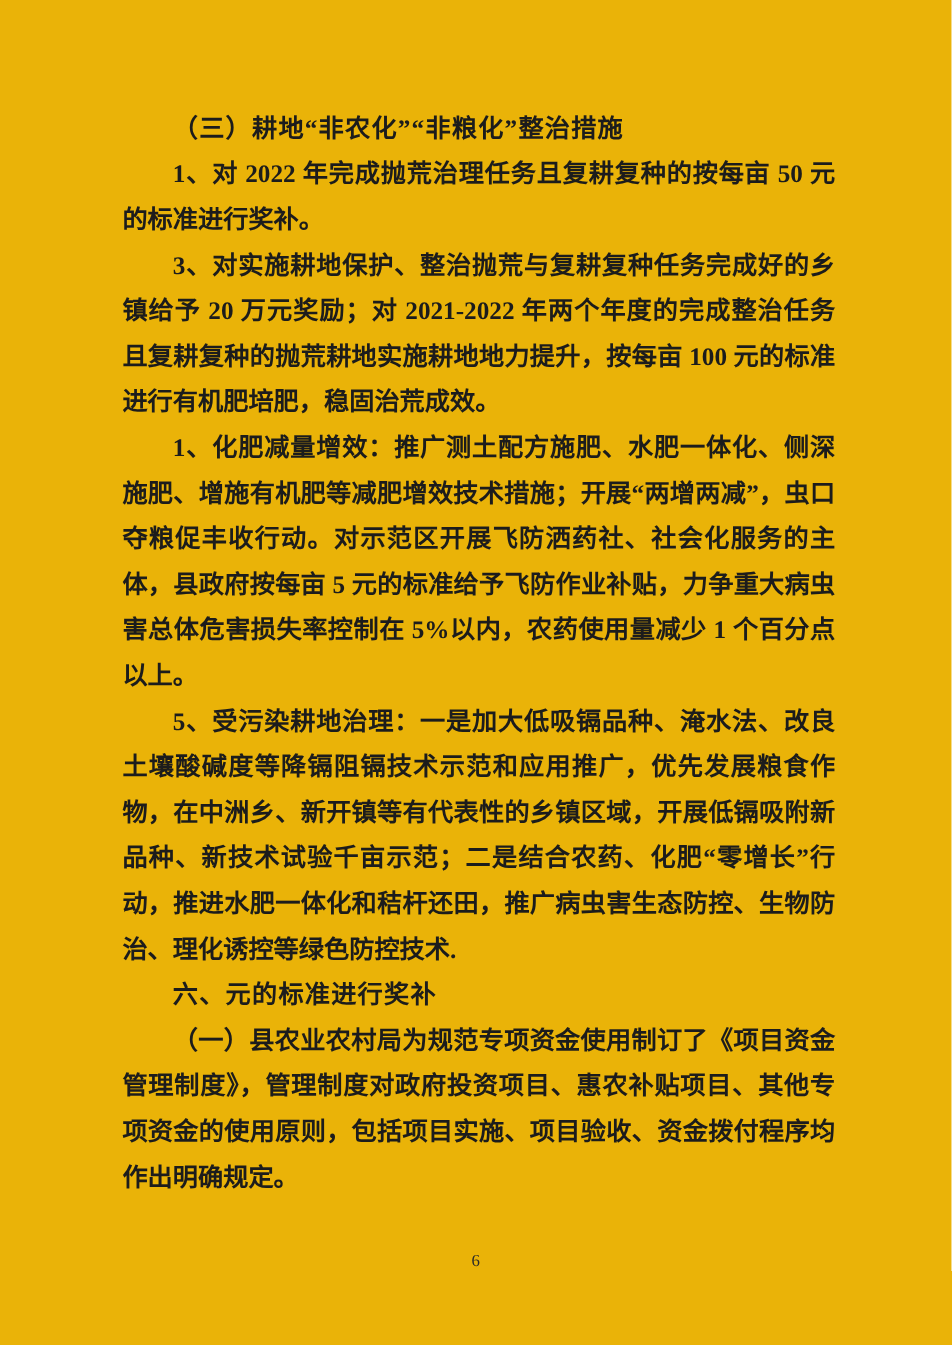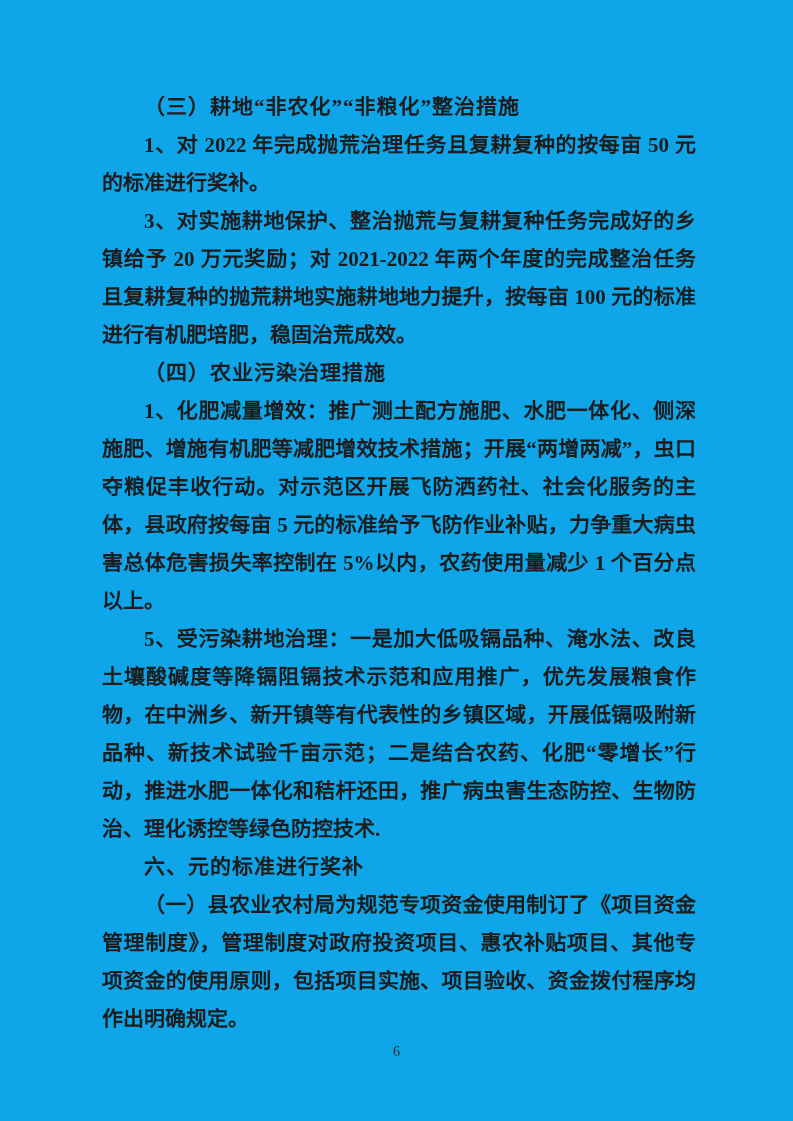--- a/index.html
+++ b/index.html
@@ -4,21 +4,21 @@
 <style>
   html, body {
     margin: 0;
     padding: 0;
     background: #ffffff;
   }
   .page {
     position: relative;
     width: 793px;
     height: 1121px;
-    background: #0ea5e9;
+    background: #eab308;
     overflow: hidden;
     font-family: "Liberation Serif", "DejaVu Serif", serif;
     color: #1c1c1c;
   }
   .content {
     position: absolute;
     left: 102px;
     top: 88px;
     width: 594px;
     font-size: 21px;
@@ -50,21 +50,20 @@
   }
 </style>
 </head>
 <body>
 
 <div class="page">
   <div class="content">
     <h3 class="heading">（三）耕地“非农化”“非粮化”整治措施</h3>
     <p>1、对 2022 年完成抛荒治理任务且复耕复种的按每亩 50 元的标准进行奖补。</p>
     <p>3、对实施耕地保护、整治抛荒与复耕复种任务完成好的乡镇给予 20 万元奖励；对 2021-2022 年两个年度的完成整治任务且复耕复种的抛荒耕地实施耕地地力提升，按每亩 100 元的标准进行有机肥培肥，稳固治荒成效。</p>
-    <h3 class="heading">（四）农业污染治理措施</h3>
     <p>1、化肥减量增效：推广测土配方施肥、水肥一体化、侧深施肥、增施有机肥等减肥增效技术措施；开展“两增两减”，虫口夺粮促丰收行动。对示范区开展飞防洒药社、社会化服务的主体，县政府按每亩 5 元的标准给予飞防作业补贴，力争重大病虫害总体危害损失率控制在 5%以内，农药使用量减少 1 个百分点以上。</p>
     <p>5、受污染耕地治理：一是加大低吸镉品种、淹水法、改良土壤酸碱度等降镉阻镉技术示范和应用推广，优先发展粮食作物，在中洲乡、新开镇等有代表性的乡镇区域，开展低镉吸附新品种、新技术试验千亩示范；二是结合农药、化肥“零增长”行动，推进水肥一体化和秸杆还田，推广病虫害生态防控、生物防治、理化诱控等绿色防控技术.</p>
     <h3 class="heading">六、元的标准进行奖补</h3>
     <p>（一）县农业农村局为规范专项资金使用制订了《项目资金管理制度》，管理制度对政府投资项目、惠农补贴项目、其他专项资金的使用原则，包括项目实施、项目验收、资金拨付程序均作出明确规定。</p>
 
   </div>
   <div class="footer">6</div>
 </div>
 
 </body></html>

